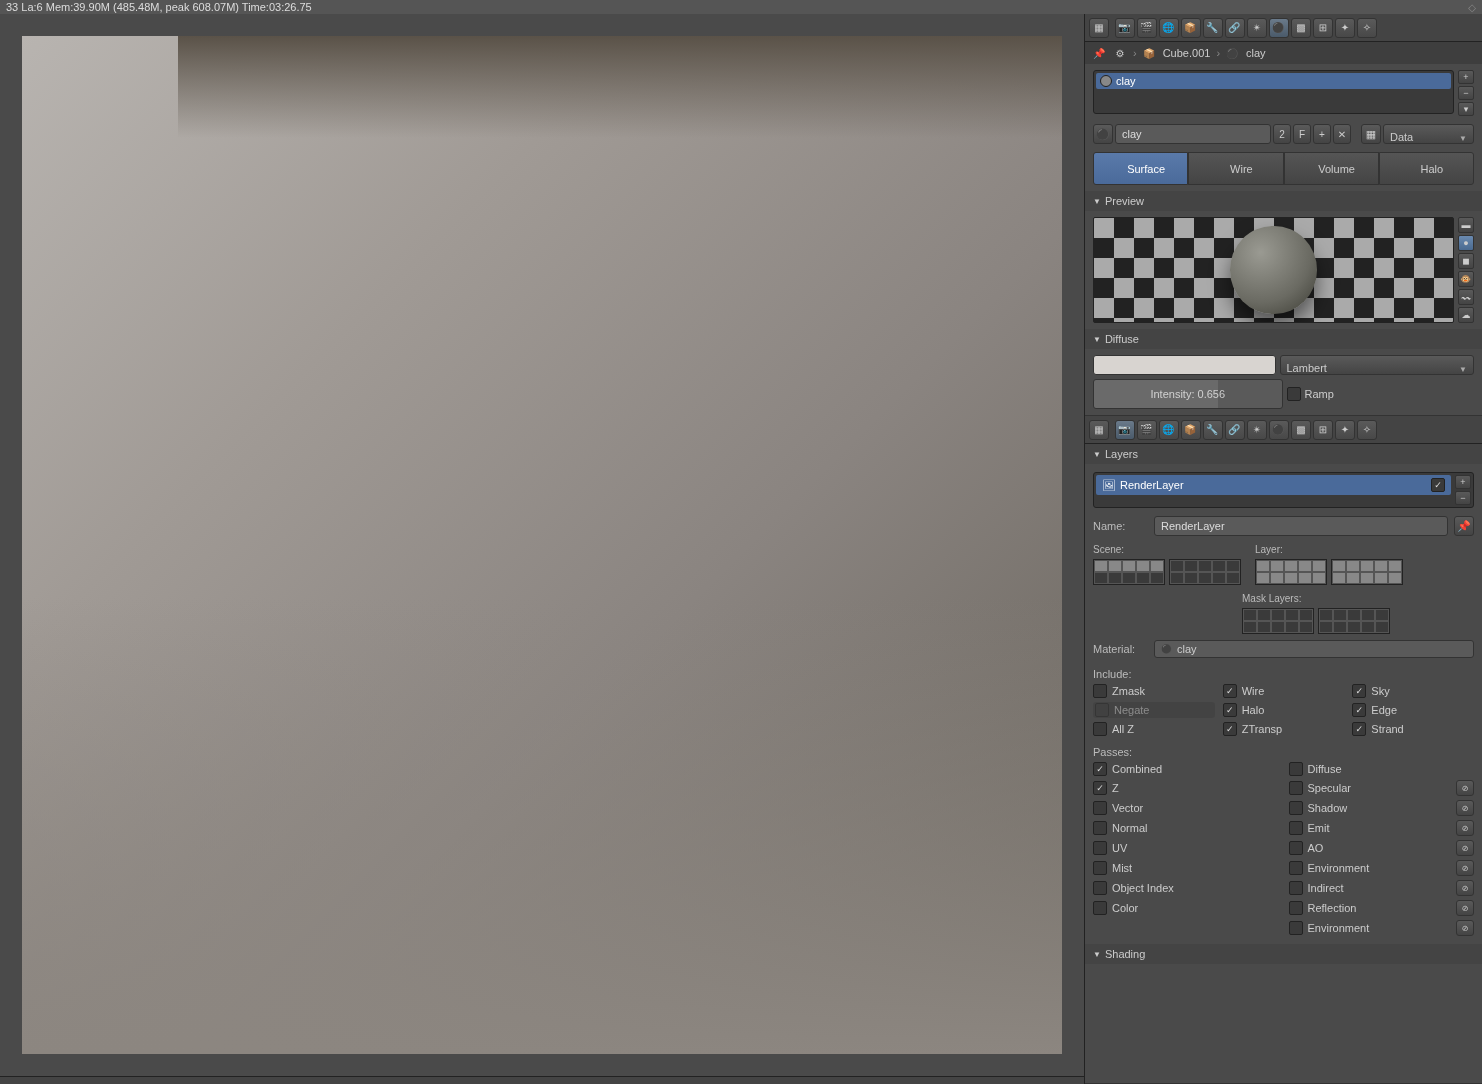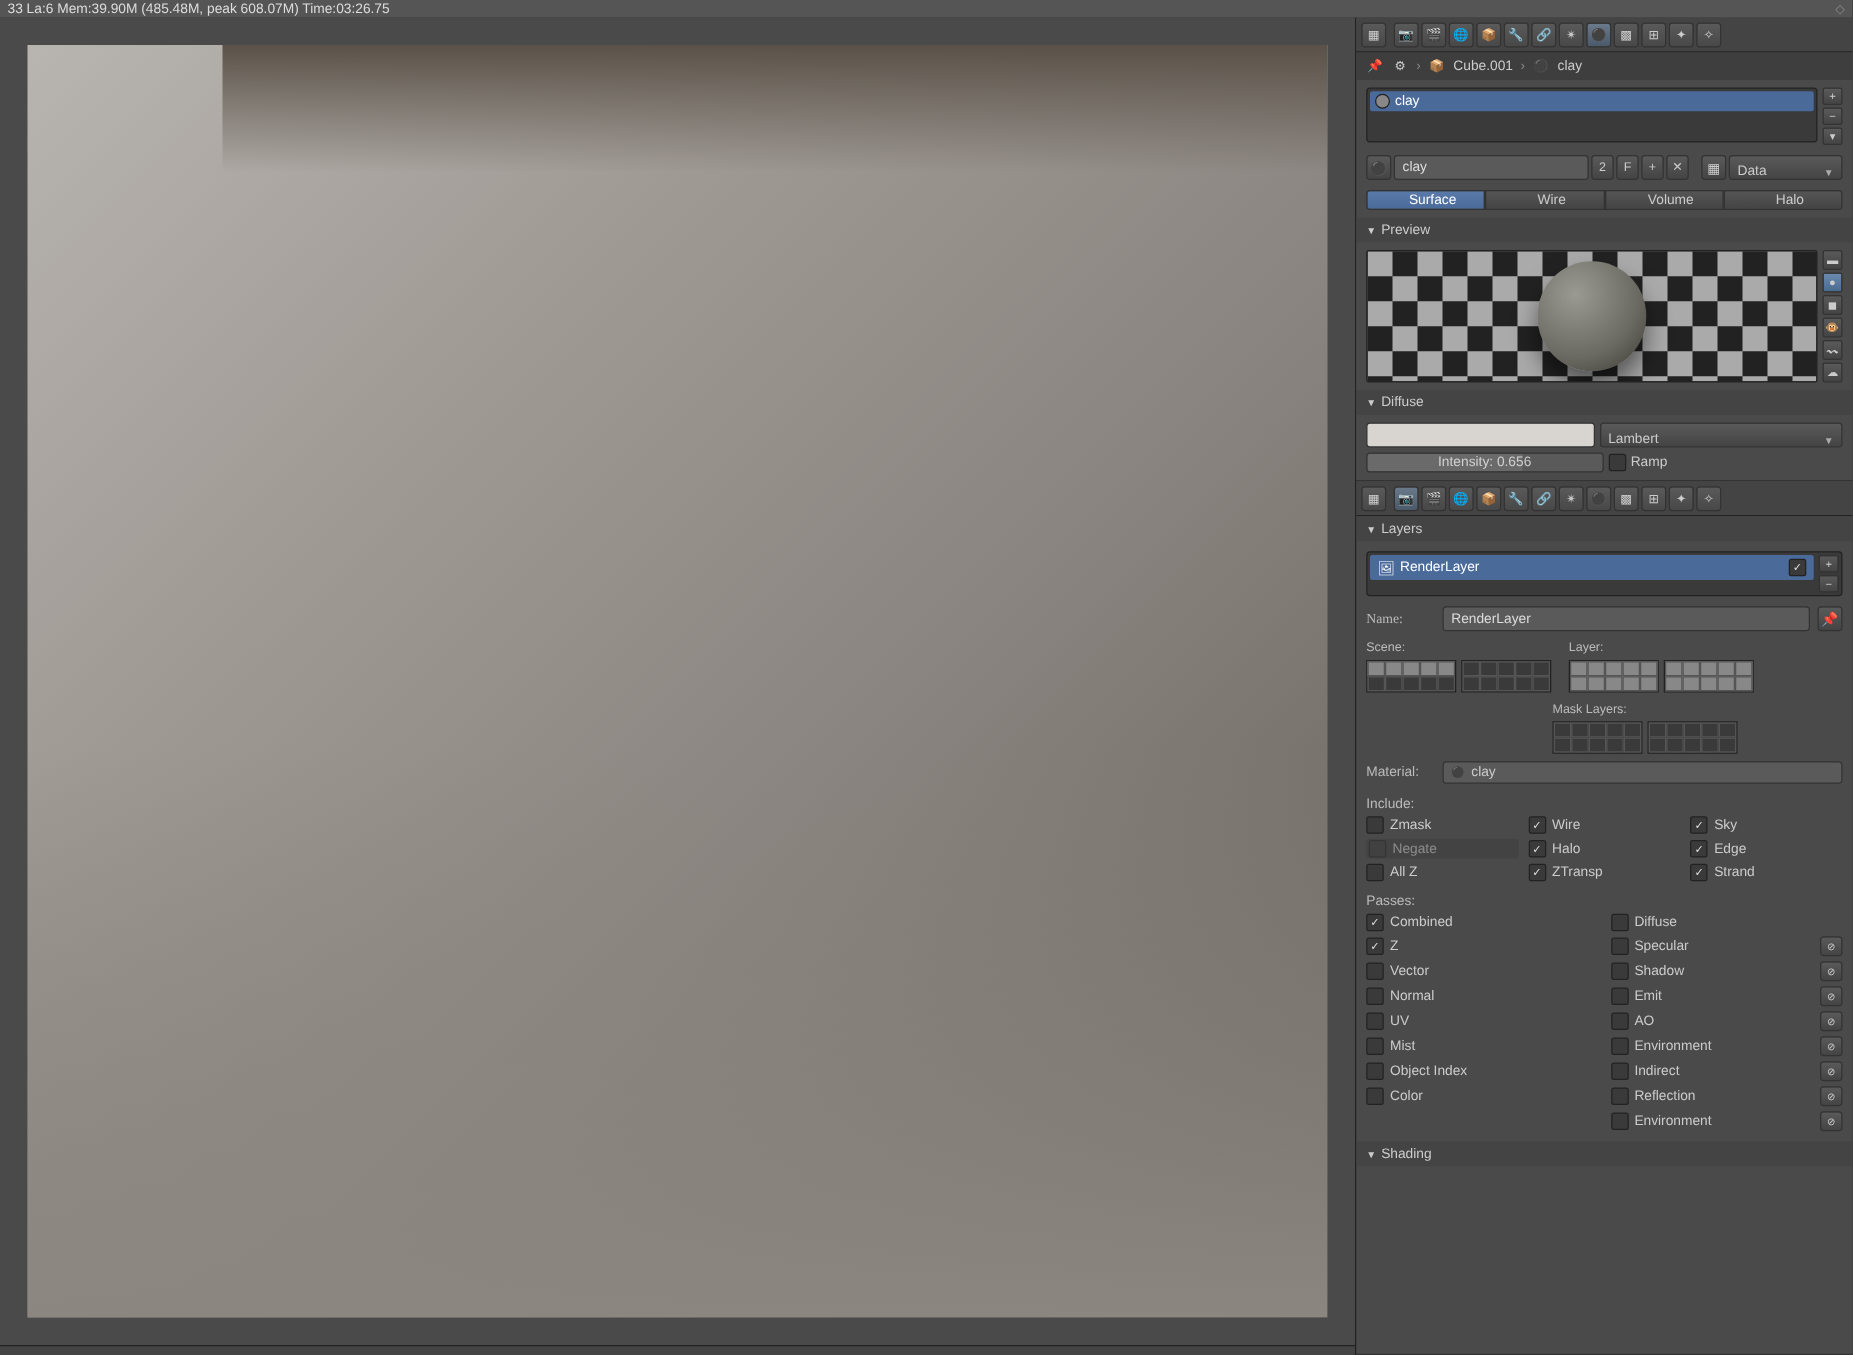--- a/index.html
+++ b/index.html
@@ -33,54 +33,54 @@
 .side-btn { width: 16px; height: 14px; background: linear-gradient(180deg, #5a5a5a, #444); border: 1px solid #333; border-radius: 2px; display: flex; align-items: center; justify-content: center; font-size: 9px; cursor: pointer; }
 
 .mat-name-row { display: flex; gap: 2px; padding: 2px 8px 6px; align-items: center; }
 .mat-icon-btn { width: 20px; height: 20px; background: linear-gradient(180deg, #5a5a5a, #444); border: 1px solid #333; border-radius: 3px; display: flex; align-items: center; justify-content: center; cursor: pointer; }
 .mat-name-input { flex: 1; height: 20px; background: #5a5a5a; border: 1px solid #333; border-radius: 3px; padding: 0 6px; color: #ddd; }
 .small-txt-btn { width: 18px; height: 20px; background: linear-gradient(180deg, #5a5a5a, #444); border: 1px solid #333; border-radius: 3px; display: flex; align-items: center; justify-content: center; cursor: pointer; font-size: 10px; }
 .dropdown { height: 20px; background: linear-gradient(180deg, #5a5a5a, #444); border: 1px solid #333; border-radius: 3px; padding: 0 6px; display: flex; align-items: flex-end; justify-content: space-between; cursor: pointer; min-width: 70px; }
 .dropdown .arrow { font-size: 8px; color: #aaa; }
 
 .type-tabs { display: flex; padding: 2px 8px 6px; }
-.type-tab { flex: 1; height: 16px; background: linear-gradient(180deg, #555, #444); border: 1px solid #333; display: flex; align-items: center; justify-content: center; cursor: pointer; padding-left: 11px; }
+.type-tab { flex: 1; height: 33px; background: linear-gradient(180deg, #555, #444); border: 1px solid #333; display: flex; align-items: center; justify-content: center; cursor: pointer; padding-left: 11px; }
 .type-tab:first-child { border-radius: 3px 0 0 3px; }
 .type-tab:last-child { border-radius: 0 3px 3px 0; }
 .type-tab.active { background: linear-gradient(180deg, #5a7aaa, #4a6a9a); color: #fff; }
 
 .panel-header { display: flex; align-items: center; padding: 4px 8px; background: #444; cursor: pointer; gap: 4px; }
 .panel-header .tri { font-size: 8px; }
 .panel-body { padding: 6px 8px; background: #4a4a4a; }
 
 .preview-area { display: flex; gap: 4px; }
 .preview-img { flex: 1; height: 106px; background: #2a2a2a; border: 1px solid #222; border-radius: 2px; position: relative; overflow: hidden; }
 .checker { position: absolute; inset: 0; background: repeating-conic-gradient(#222 0% 25%, #aaa 0% 50%) 0 0 / 40px 40px; }
 .sphere { position: absolute; top: 8%; left: 38%; width: 24%; height: 84%; border-radius: 50%; background: radial-gradient(circle at 35% 30%, #9a9a92 0%, #6a6a62 60%, #3a3a32 100%); box-shadow: 0 12px 20px rgba(0,0,0,0.5); }
 .preview-icons { display: flex; flex-direction: column; gap: 2px; }
 .preview-icon { width: 16px; height: 16px; background: linear-gradient(180deg, #5a5a5a, #444); border: 1px solid #333; border-radius: 2px; cursor: pointer; display: flex; align-items: center; justify-content: center; font-size: 9px; }
 .preview-icon.active { background: linear-gradient(180deg, #6a8ab0, #4a6a90); }
 
 .diffuse-row { display: flex; gap: 4px; align-items: center; }
 .color-swatch { flex: 1; height: 20px; background: #d8d4d0; border: 1px solid #333; border-radius: 3px; cursor: pointer; }
 .diffuse-row .dropdown { flex: 1; }
 .intensity-row { display: flex; gap: 4px; margin-top: 4px; align-items: center; }
-.slider { flex: 1; height: 16px; background: #5a5a5a; border: 1px solid #333; border-radius: 3px; display: flex; align-items: center; justify-content: center; font-size: 10px; position: relative; overflow: hidden; }
+.slider { flex: 1; height: 30px; background: #5a5a5a; border: 1px solid #333; border-radius: 3px; display: flex; align-items: center; justify-content: center; font-size: 10px; position: relative; overflow: hidden; }
 .slider::before { content: ""; position: absolute; left: 0; top: 0; bottom: 0; width: 66%; background: rgba(255,255,255,0.1); }
 .check-row { display: flex; align-items: center; gap: 4px; }
 .checkbox { width: 14px; height: 14px; background: #3a3a3a; border: 1px solid #222; border-radius: 2px; cursor: pointer; display: flex; align-items: center; justify-content: center; font-size: 9px; }
 .checkbox.checked::after { content: "✓"; color: #ddd; }
 
 .layers-body { padding: 8px; }
 .render-layer-list { background: #3a3a3a; border: 1px solid #222; border-radius: 3px; padding: 2px; display: flex; gap: 4px; }
 .render-layer-slot { flex: 1; }
 .render-layer-item { background: #4a6a9a; border-radius: 2px; padding: 3px 6px; display: flex; align-items: center; gap: 4px; color: #fff; justify-content: space-between; }
 .render-layer-item .left { display: flex; align-items: center; gap: 4px; }
 .rlayer-row { display: flex; align-items: center; gap: 6px; margin-top: 8px; }
-.rlayer-row .label { width: 55px; color: #bbb; font-family: Liberation Serif, serif; }
+.rlayer-row .label { width: 55px; color: #bbb; }
 .text-input { flex: 1; height: 20px; background: #5a5a5a; border: 1px solid #333; border-radius: 3px; padding: 0 6px; color: #ddd; }
 
 .layer-grids { display: flex; gap: 14px; margin-top: 8px; flex-wrap: wrap; }
 .grid-col { display: flex; flex-direction: column; gap: 4px; }
 .grid-label { color: #bbb; font-size: 10px; }
 .layer-grid { display: flex; gap: 4px; }
 .grid-block { display: grid; grid-template-columns: repeat(5, 14px); grid-template-rows: repeat(2, 12px); gap: 0; border: 1px solid #222; }
 .grid-cell { background: #3a3a3a; border: 1px solid #555; cursor: pointer; }
 .grid-cell.on { background: #888; }
 

